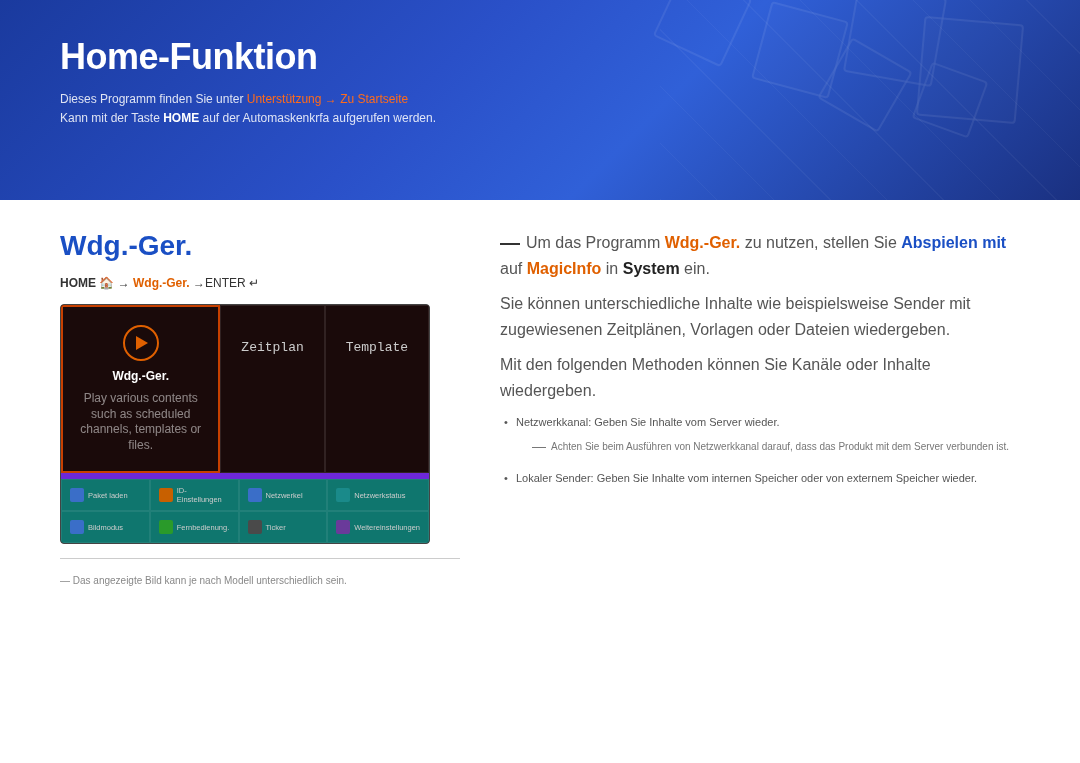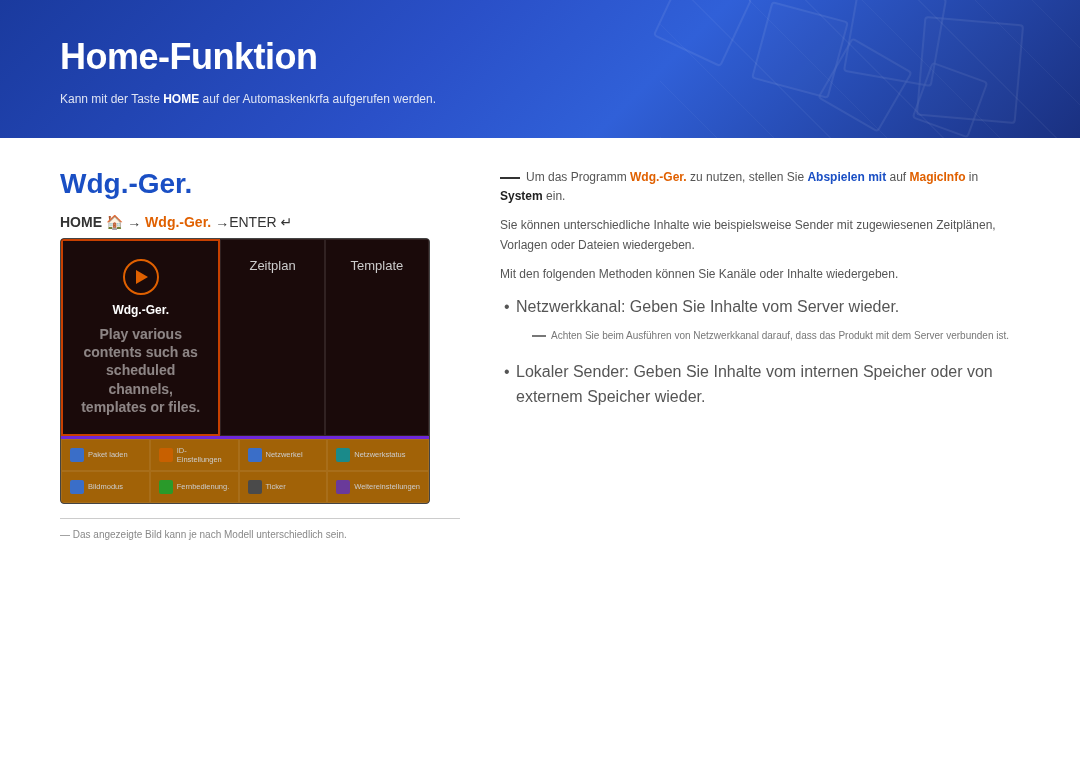--- a/index.html
+++ b/index.html
@@ -9,21 +9,21 @@
       width: 1080px;
       height: 763px;
       overflow: hidden;
       color: #333;
     }
 
     
     .header-banner {
       background: linear-gradient(135deg, #1a3a9e 0%, #2a50c8 40%, #3060d8 60%, #1a3080 100%);
       width: 100%;
-      height: 138px;
+      height: 200px;
       position: relative;
       padding: 36px 60px 28px 60px;
       overflow: hidden;
     }
 
     .header-banner::before {
       content: '';
       position: absolute;
       right: 0; top: 0; bottom: 0;
       width: 420px;
@@ -101,23 +101,23 @@
 
     
     .section-title {
       font-size: 28px;
       font-weight: 900;
       color: #1a4fc4;
       margin-bottom: 14px;
     }
 
     .nav-path {
-      font-size: 14px;
+      font-size: 12px;
       color: #333;
-      margin-bottom: 8px;
+      margin-bottom: 14px;
       font-weight: normal;
     }
 
     .nav-path .bold {
       font-weight: bold;
     }
 
     .nav-path .orange {
       color: #e06000;
       font-weight: bold;
@@ -132,25 +132,26 @@
       border: 1px solid #444;
     }
 
     .screen-top {
       display: flex;
       background: #1a0a0a;
     }
 
     .screen-item {
       flex: 1;
-      padding: 18px 10px;
+      padding: 34px 10px;
       border: 1px solid rgba(255,255,255,0.1);
       text-align: center;
       cursor: pointer;
       position: relative;
+      font-family: Liberation Mono, monospace;
     }
 
     .screen-item-main {
       flex: 1.5;
       padding: 18px 16px;
       border: 2px solid #c84000;
       background: #1a0a0a;
       display: flex;
       flex-direction: column;
       align-items: center;
@@ -177,39 +178,38 @@
     }
 
     .screen-item-label {
       color: #fff;
       font-size: 12px;
       font-weight: bold;
     }
 
     .screen-item-sublabel {
       color: rgba(255,255,255,0.5);
-      font-size: 14px;
+      font-size: 12px;
       text-align: center;
       line-height: 1.3;
-      font-weight: bold;
     }
 
     .screen-item-plain {
       color: #ccc;
       font-size: 13px;
       font-weight: normal;
     }
 
     
     .screen-bottom {
       display: grid;
       grid-template-columns: repeat(4, 1fr);
       grid-template-rows: repeat(2, 1fr);
-      background: #a16207;
-      border-top: 3px solid #6d28d9;
+      background: #0f766e;
+      border-top: 6px solid #6d28d9;
     }
 
     .grid-item {
       padding: 6px 8px;
       border: 1px solid rgba(255,255,255,0.08);
       display: flex;
       align-items: center;
       gap: 4px;
     }
 
@@ -231,27 +231,27 @@
     .icon-orange { background: #c86000; }
     .icon-purple { background: #6a3a9a; }
     .icon-teal { background: #1a8a8a; }
     .icon-dark { background: #4a4a4a; }
 
     
     .screen-footnote {
       font-size: 10px;
       color: #888;
       margin-top: 14px;
-      padding-top: 10px;
+      padding-top: 16px;
       border-top: 1px solid #ccc;
     }
 
     
     .info-line {
-      font-size: 12px;
+      font-size: 16px;
       color: #555;
       line-height: 1.6;
       margin-bottom: 10px;
     }
 
     .info-line .bold { font-weight: bold; color: #222; }
     .info-line .orange { color: #e06000; font-weight: bold; }
     .info-line .blue { color: #1a4fc4; font-weight: bold; }
 
     .dash-prefix {
@@ -263,21 +263,21 @@
       vertical-align: middle;
     }
 
     .bullet-list {
       list-style: none;
       padding: 0;
       margin: 8px 0;
     }
 
     .bullet-list li {
-      font-size: 16px;
+      font-size: 11px;
       color: #555;
       line-height: 1.6;
       padding-left: 16px;
       position: relative;
       margin-bottom: 4px;
     }
 
     .bullet-list li::before {
       content: '•';
       position: absolute;
@@ -310,20 +310,23 @@
     <div class="shape shape1"></div>
     <div class="shape shape2"></div>
     <div class="shape shape3"></div>
     <div class="shape shape4"></div>
     <div class="shape shape5"></div>
     <div class="shape shape6"></div>
   </div>
   <h1 class="header-title">Home-Funktion</h1>
   <div class="header-subtitle">
     <div>
+      <span>Dieses Programm finden Sie unter </span><a class="link-text">Unterstützung → Zu Startseite</a>
+    </div>
+    <div>
       <span>Kann mit der Taste </span><span class="bold-home">HOME</span><span> auf der Automaskenkrfa aufgerufen werden.</span>
     </div>
   </div>
 </div>
 
 <div class="main-content">
 
   <div class="left-panel">
     <h2 class="section-title">Wdg.-Ger.</h2>
 

